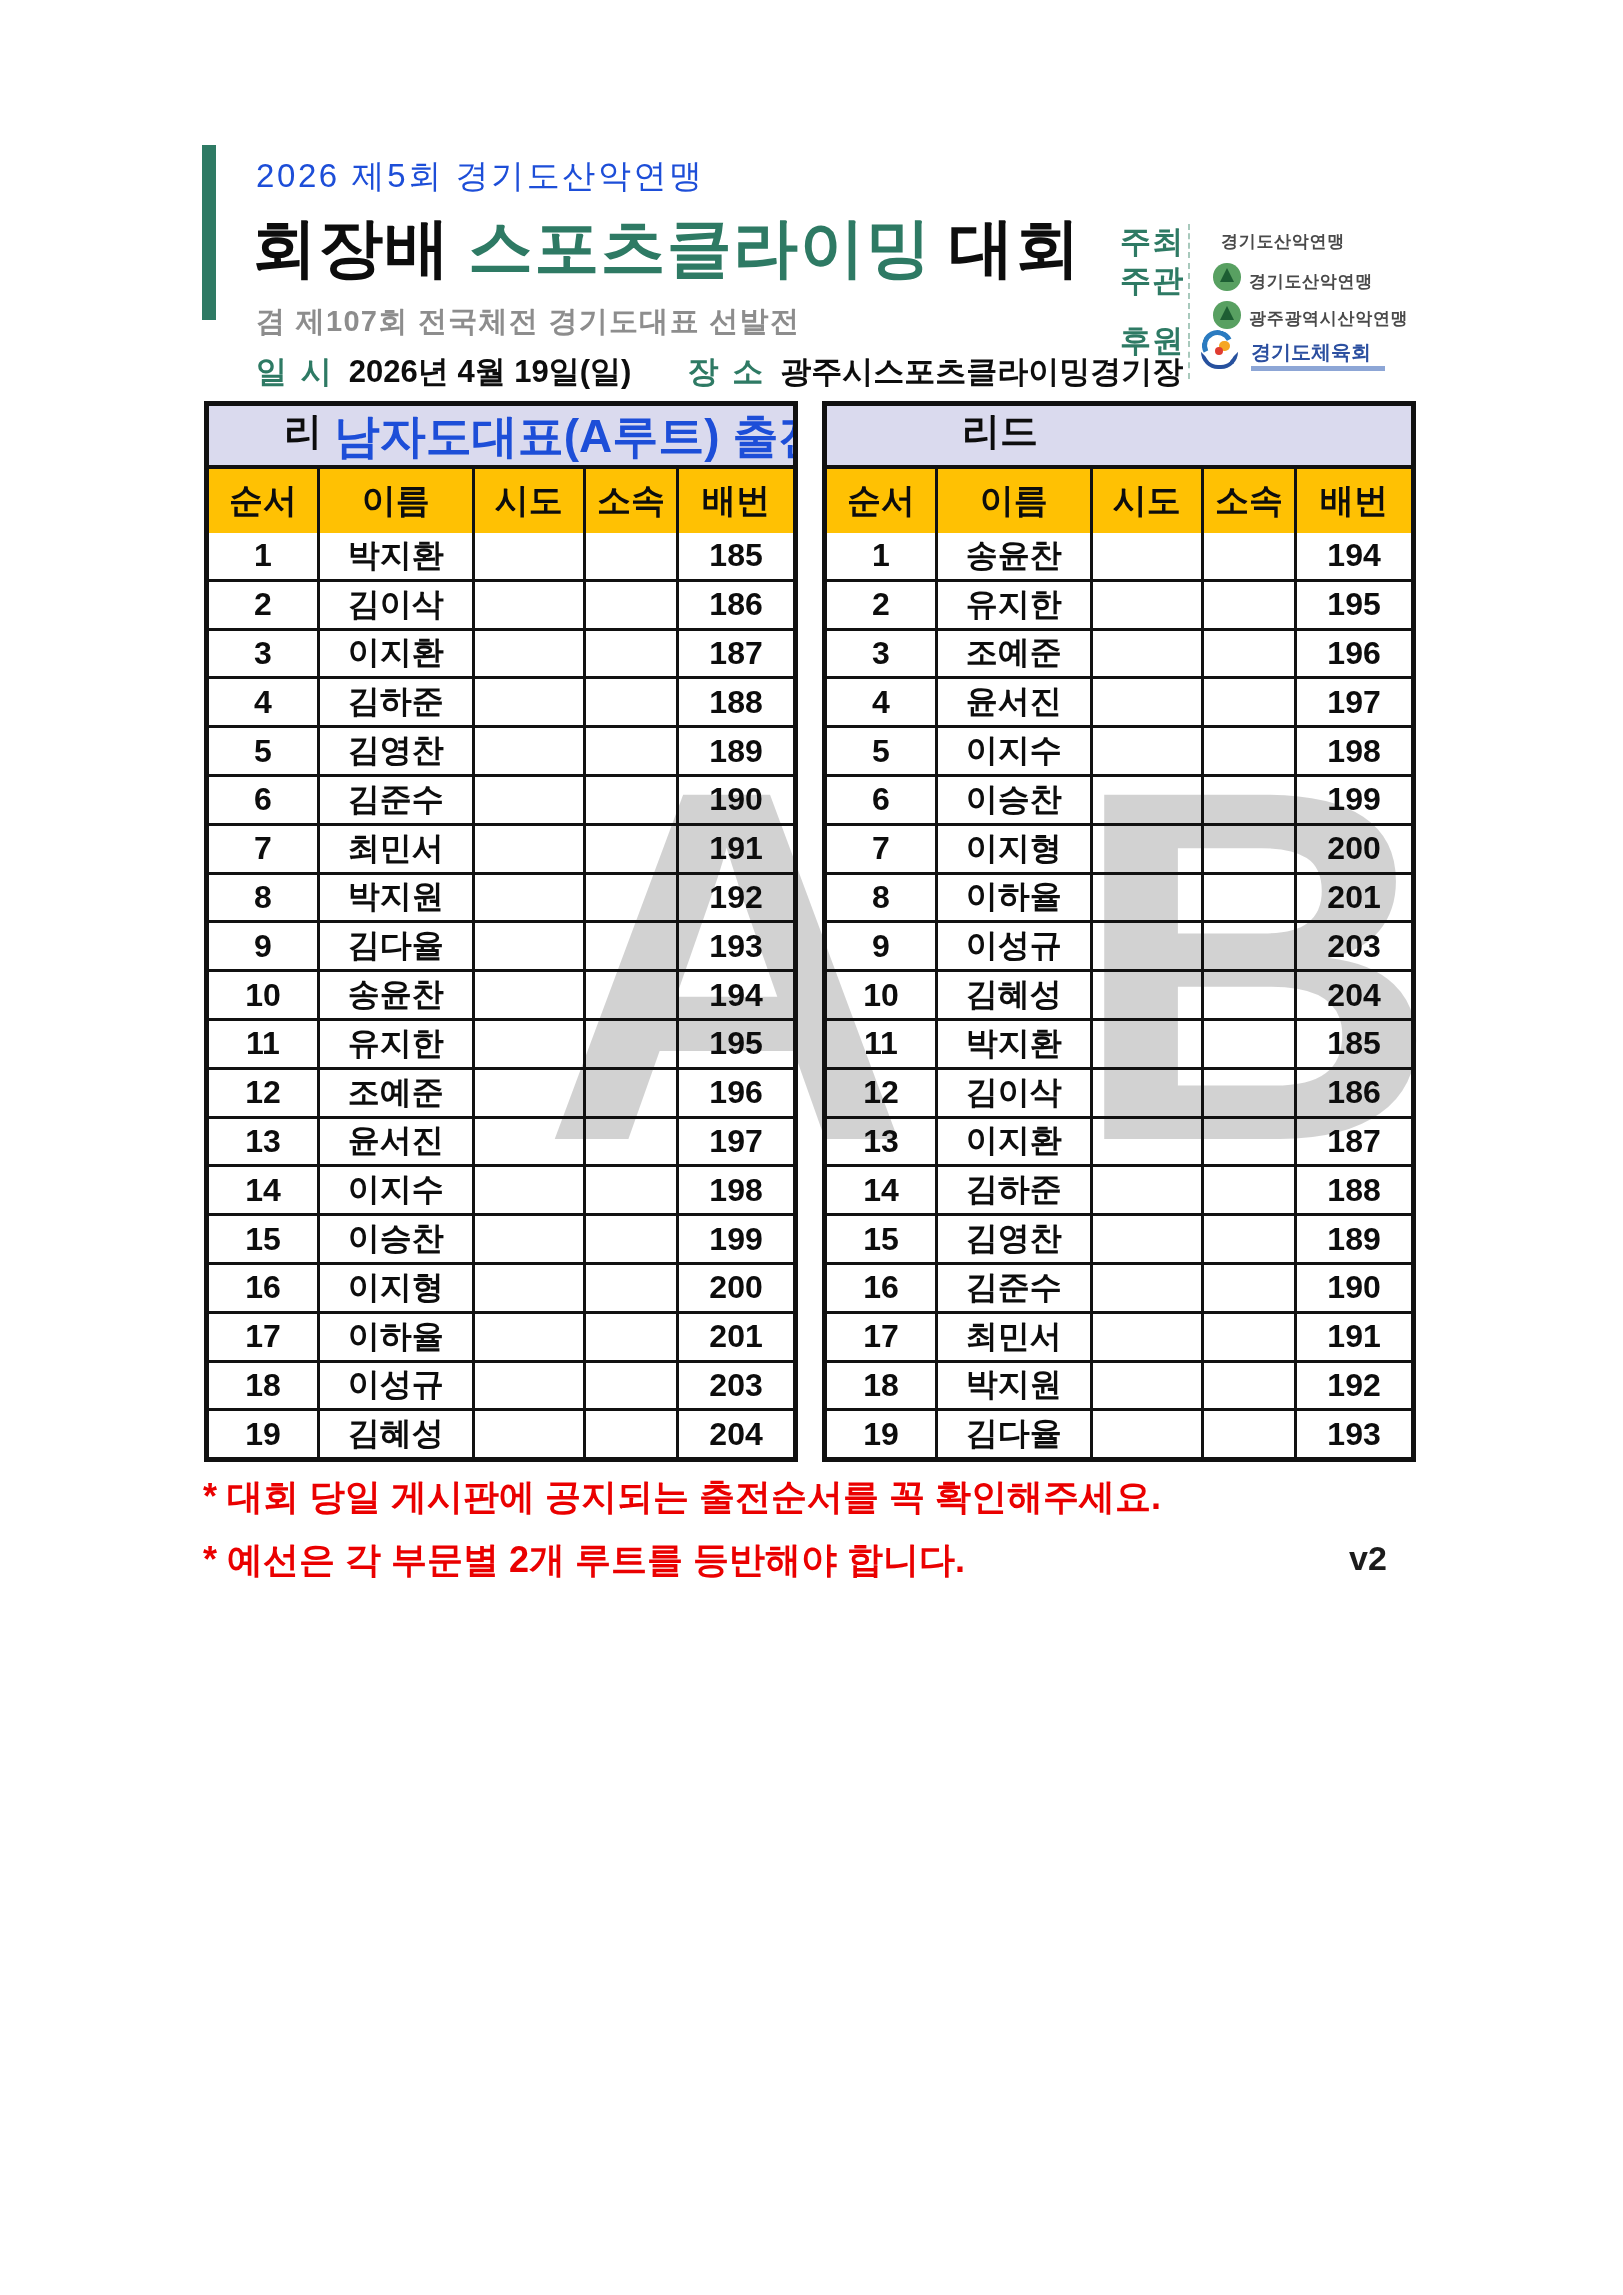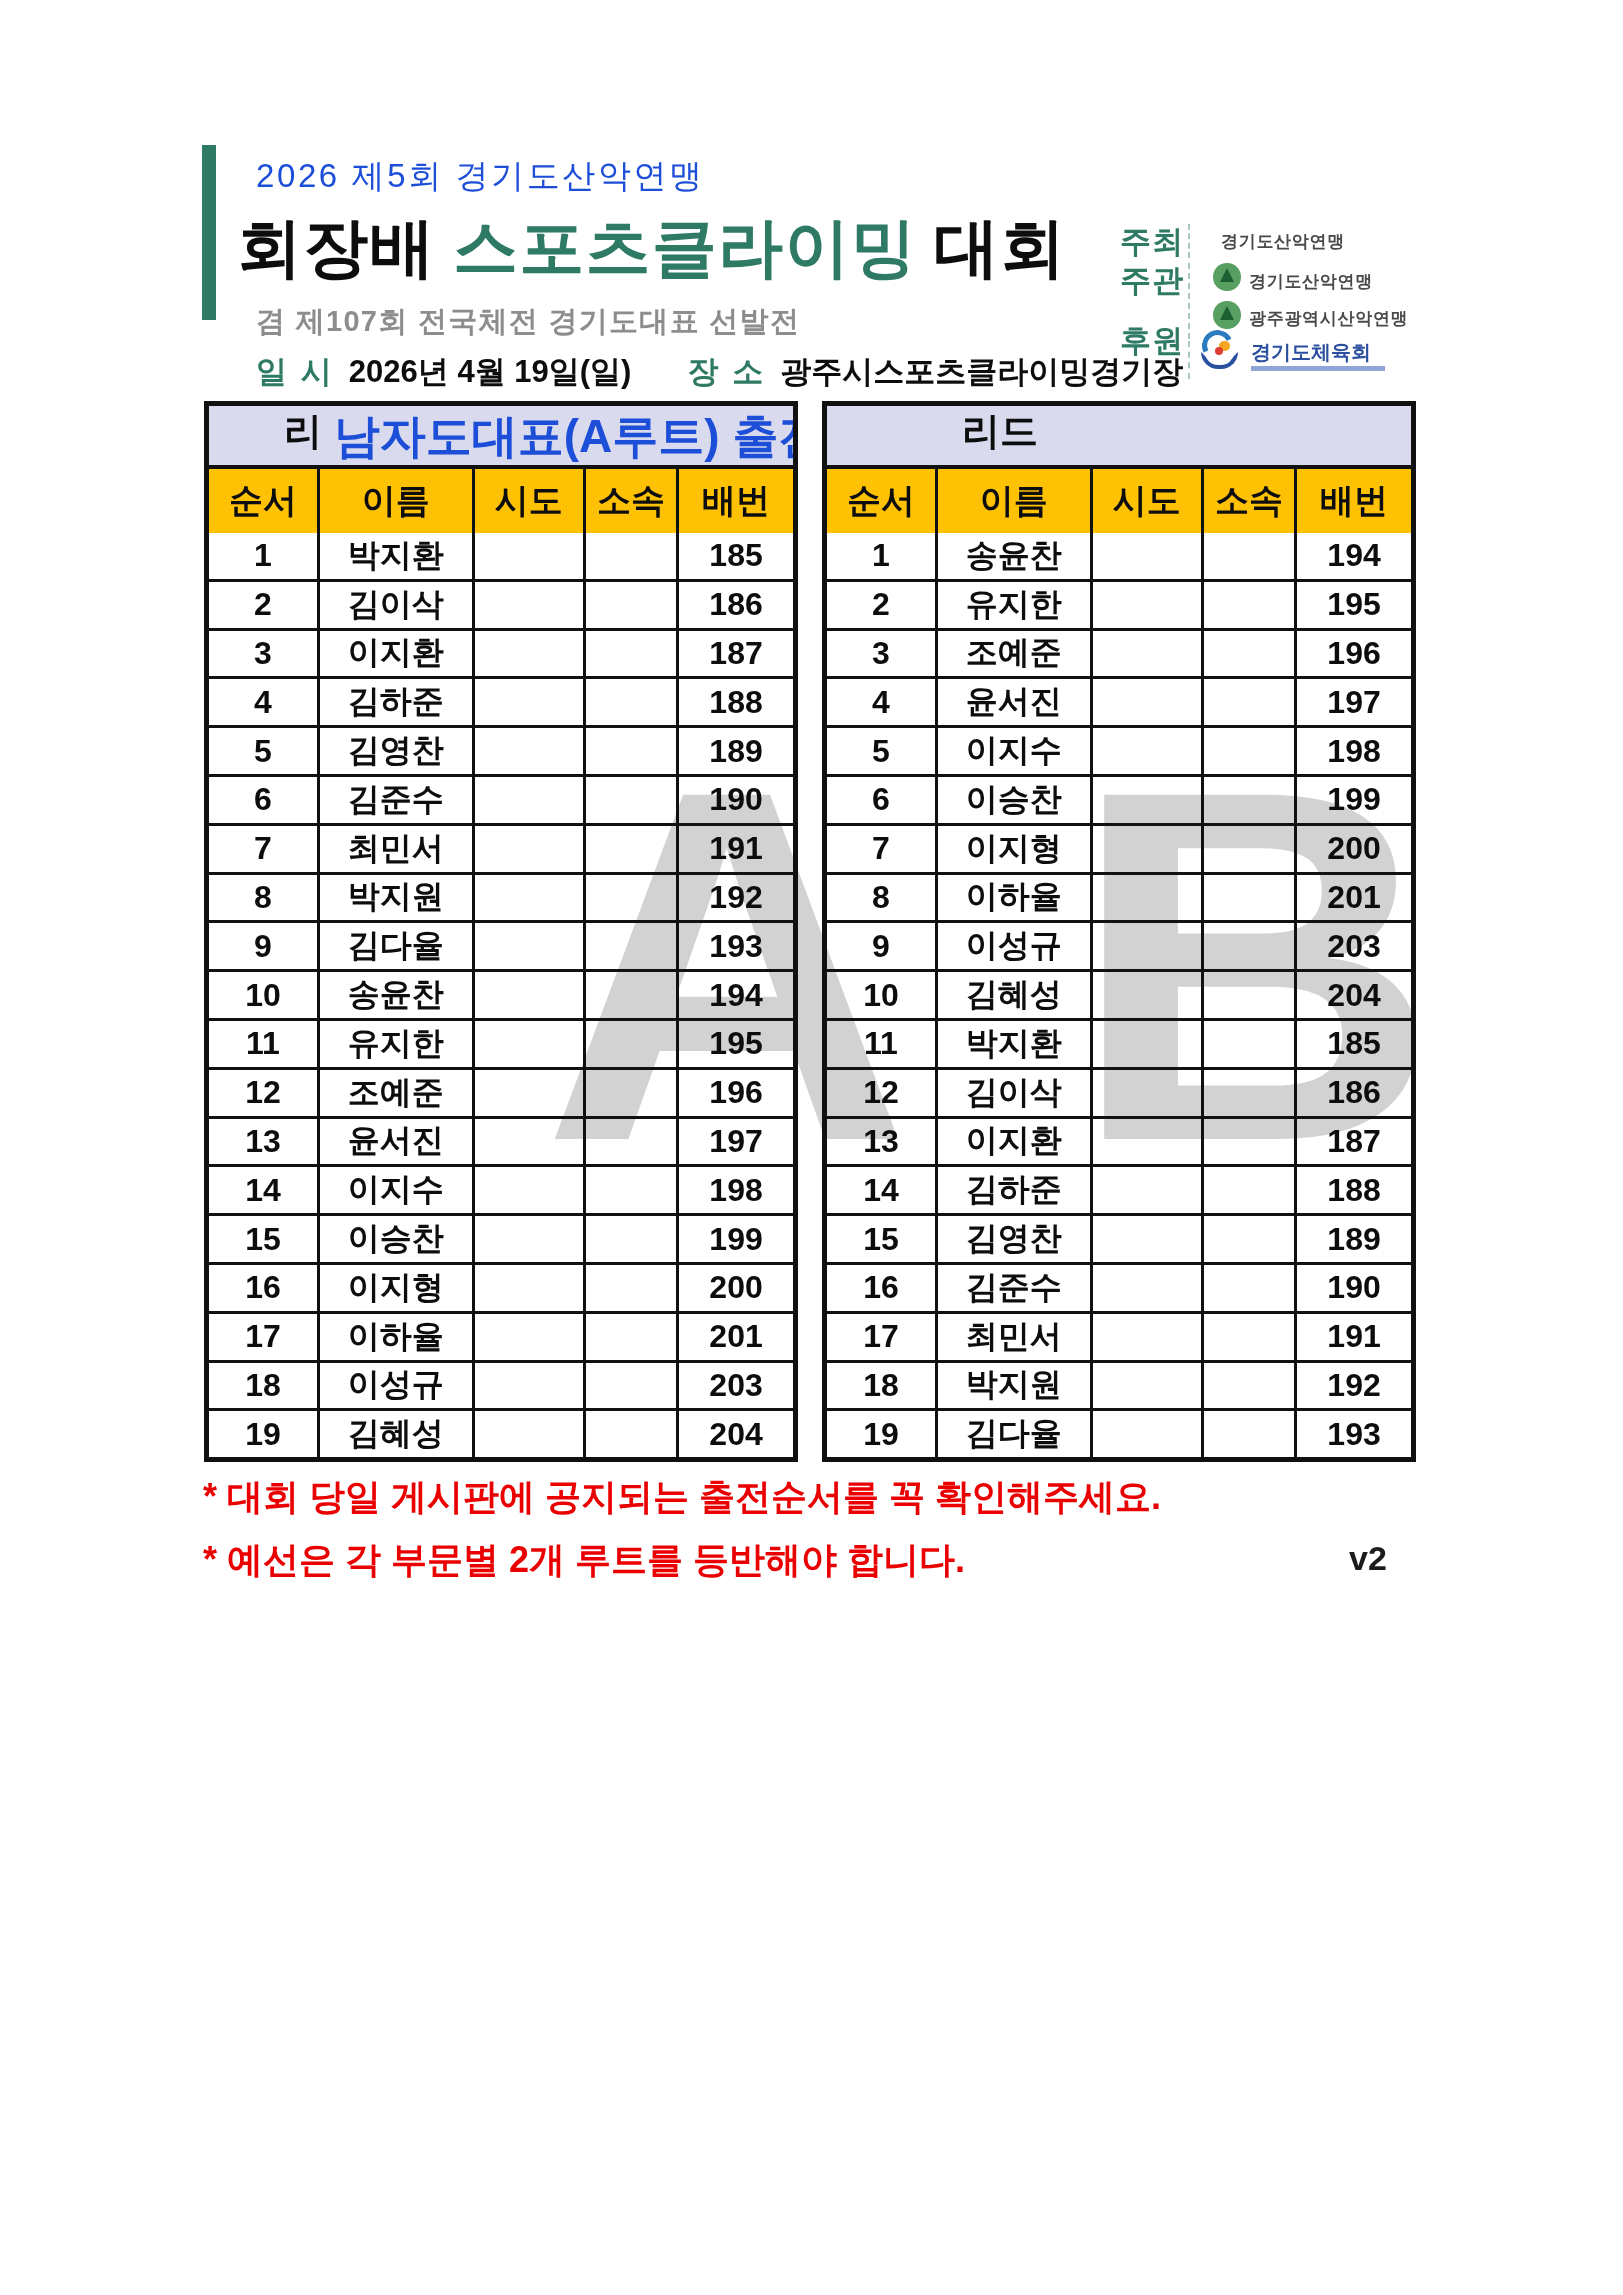--- a/index.html
+++ b/index.html
@@ -12,21 +12,21 @@
     --ink:#111111;
   }
   *{box-sizing:border-box;margin:0;padding:0;}
   html,body{background:#ffffff;}
   body{font-family:"Liberation Sans","DejaVu Sans",sans-serif;}
   #page{position:relative;width:1623px;height:2295px;background:#ffffff;overflow:hidden;}
 
   
   .accent-bar{position:absolute;left:202px;top:145px;width:13.7px;height:175px;background:var(--accent_green);}
   .league-line{position:absolute;left:256px;top:154px;font-size:33px;font-weight:400;color:#1d4ed8;letter-spacing:2.6px;}
-  .main-title{position:absolute;left:237px;top:204px;font-size:65px;font-weight:900;color:#0d0d0d;letter-spacing:1.3px;white-space:nowrap;}
+  .main-title{position:absolute;left:252px;top:204px;font-size:65px;font-weight:900;color:#0d0d0d;letter-spacing:1.3px;white-space:nowrap;}
   .main-title .green{color:var(--accent_green);margin:0 17px;}
   .sub-line{position:absolute;left:256px;top:302px;font-size:29px;font-weight:700;color:#8d8d8d;letter-spacing:1.3px;}
   .dateline{position:absolute;left:256px;top:351px;font-size:31px;font-weight:800;white-space:nowrap;color:#0d0d0d;}
   .dateline .lbl{color:var(--accent_green);margin-right:14.4px;letter-spacing:2.6px;}
   .dateline .gap{display:inline-block;width:56px;}
 
   
   .org-label{position:absolute;font-size:31px;font-weight:800;color:var(--accent_green);letter-spacing:1.3px;}
   .org-divider{position:absolute;width:0;border-left:2.6px dashed #a8c9bc;}
   .org-name{position:absolute;font-size:17px;font-weight:600;color:#4a4a4a;letter-spacing:0.7px;white-space:nowrap;}

